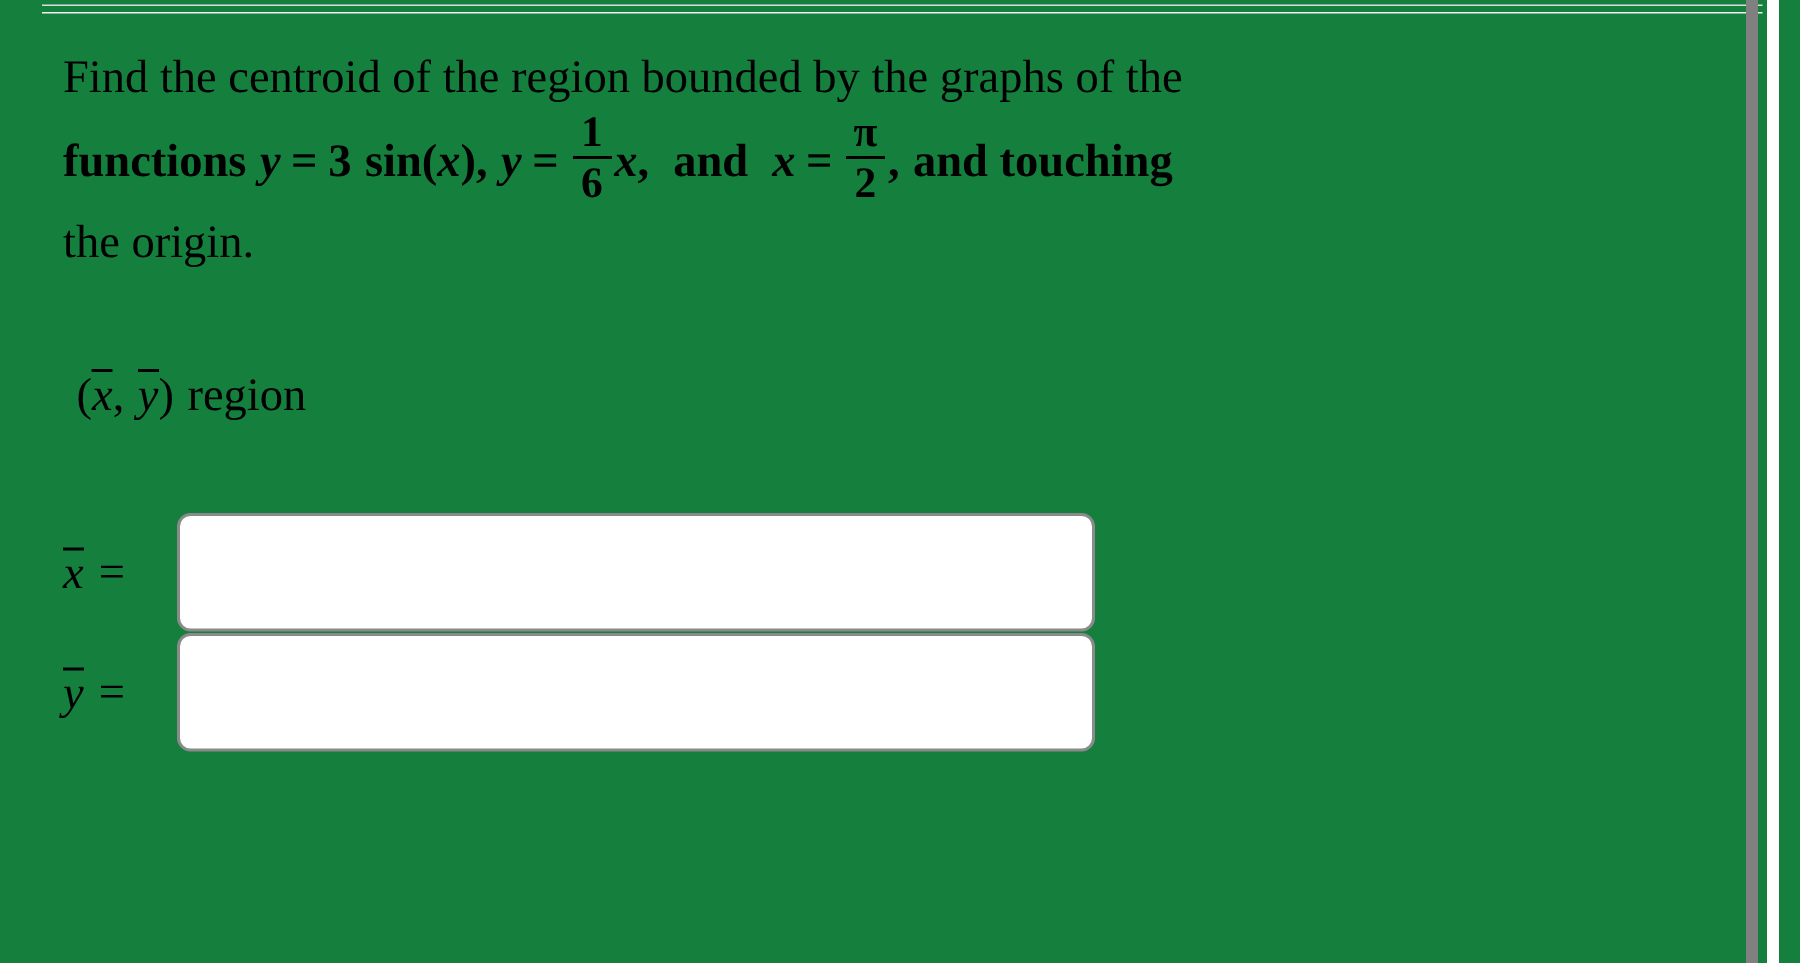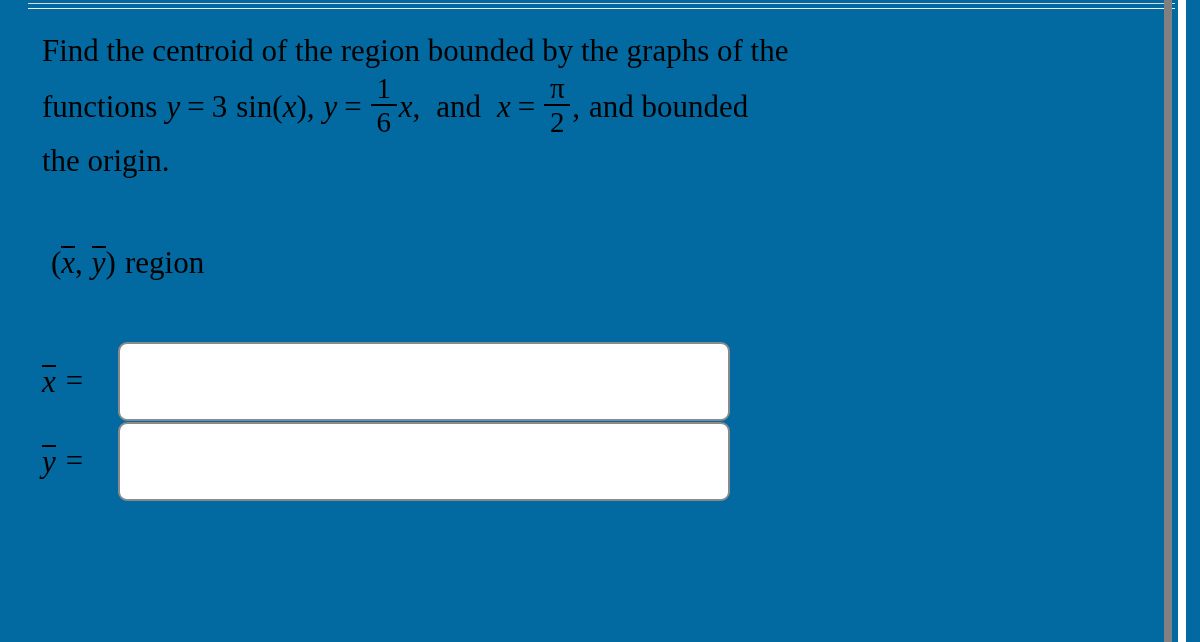--- a/index.html
+++ b/index.html
@@ -12,21 +12,21 @@
     height: 642px;
     overflow: hidden;
     font-family: "Liberation Serif", "DejaVu Serif", serif;
     color: #000000;
     position: relative;
   }
 
   #page {
     position: absolute;
     inset: 0;
-    background: #0369a1;
+    background: #15803d;
   }
 
   
   .top-rule {
     position: absolute;
     left: 28px;
     top: 3px;
     width: 1147px;
     height: 1px;
     background: #dcdcdc;
@@ -67,21 +67,21 @@
 
   
   .mline {
     font-size: 31px;
     line-height: 1.08;
     white-space: nowrap;
     display: flex;
     align-items: center;
   }
   .mline.l1 { margin-bottom: 8px; }
-  .mline.l2 { margin-bottom: 6px; }
+  .mline.l2 { margin-bottom: 6px; font-weight: bold; }
   .mline.l3 { margin-bottom: 12px; }
 
   .txt { font-style: normal; }
   .var {
     font-style: italic;
     font-family: "Liberation Serif", "DejaVu Serif", serif;
   }
   .op {
     font-style: normal;
     padding: 0 7px;
@@ -219,21 +219,21 @@
       <span class="sp-wide"></span>
       <span class="var">x</span>
       <span class="op">=</span>
       <span class="frac">
         <span class="top">π</span>
         <span class="bar"></span>
         <span class="bot">2</span>
       </span>
       <span>,</span>
       <span class="sp"></span>
-      <span class="txt">and bounded</span>
+      <span class="txt">and touching</span>
     </div>
 
     <div class="mline l3">
       <span class="txt">the origin.</span>
     </div>
 
     <div class="gap-a"></div>
 
     <div class="mline">
       <span class="sp"></span>

